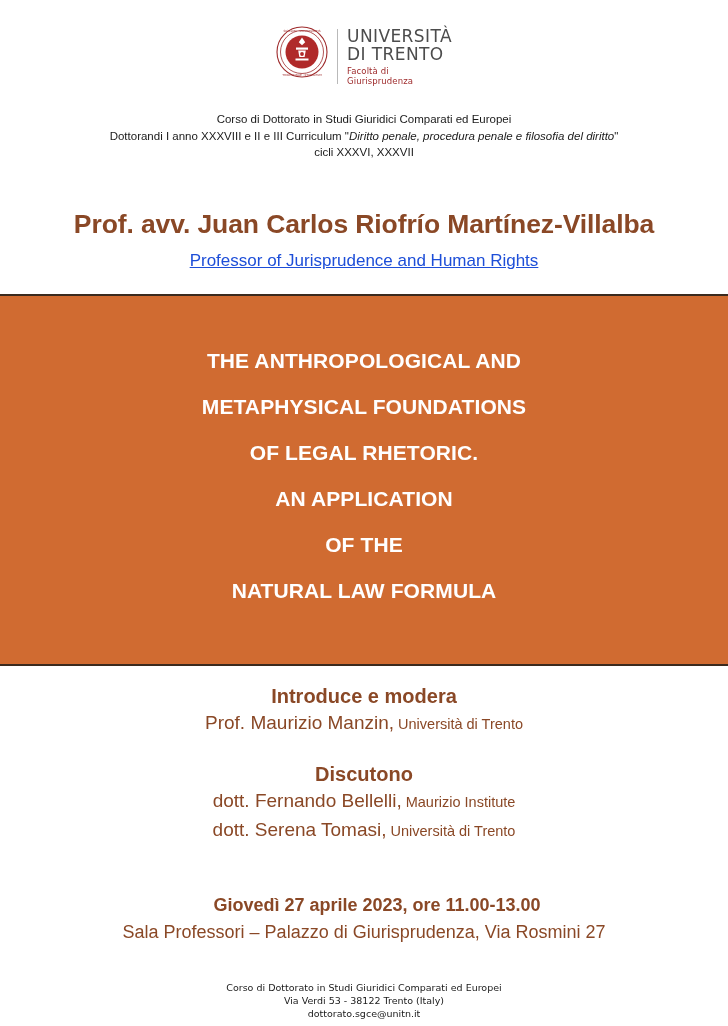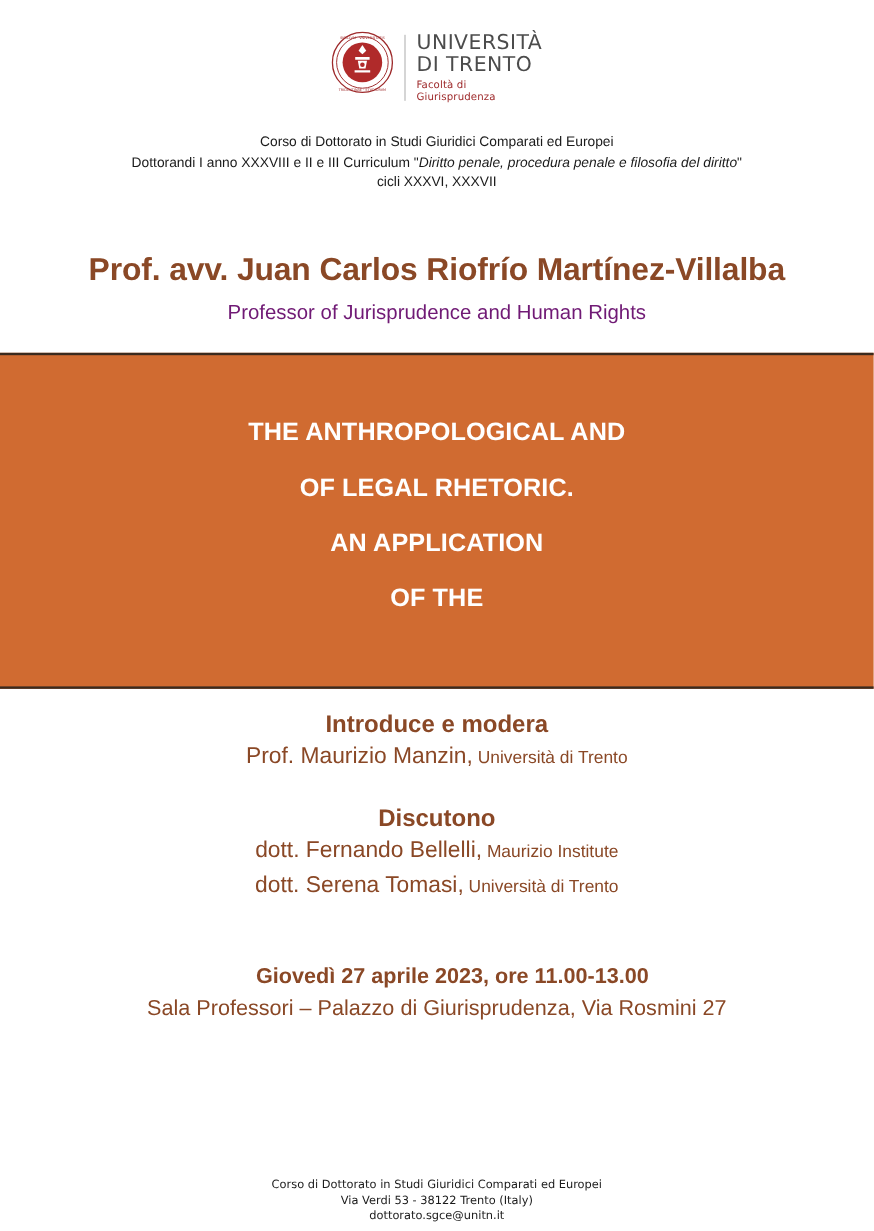--- a/index.html
+++ b/index.html
@@ -96,21 +96,22 @@
     font-size: 26.5px;
     font-weight: bold;
     color: #8a4826;
     line-height: 32px;
     letter-spacing: -0.1px;
   }
   .speaker-role {
     margin-top: 9px;
     font-size: 17px;
     line-height: 23px;
-    color: #701a75;
+    color: #1d4ed8;
+    text-decoration: underline;
   }
 
   
   .banner {
     margin-top: 22px;
     background: #d06b31;
     border-top: 2px solid #3a2a1e;
     border-bottom: 2px solid #3a2a1e;
     padding: 42px 0 50px 0;
     text-align: center;
@@ -215,23 +216,25 @@
 
   <div class="speaker-block">
     <div class="speaker-name">Prof. avv. Juan Carlos Riofrío Martínez-Villalba</div>
     <div class="speaker-role">
       <div>Professor of Jurisprudence and Human Rights</div>
     </div>
   </div>
 
   <div class="banner">
     <div class="banner-line">THE ANTHROPOLOGICAL AND</div>
+    <div class="banner-line">METAPHYSICAL FOUNDATIONS</div>
     <div class="banner-line">OF LEGAL RHETORIC.</div>
     <div class="banner-line">AN APPLICATION</div>
     <div class="banner-line">OF THE</div>
+    <div class="banner-line">NATURAL LAW FORMULA</div>
   </div>
 
   <div class="people moderator-block">
     <div class="sect-title">Introduce e modera</div>
     <div class="person-line"><span>Prof. Maurizio Manzin,</span><span class="aff"> Università di Trento</span></div>
   </div>
 
   <div class="people discuss-block">
     <div class="sect-title">Discutono</div>
     <div class="person-line"><span>dott. Fernando Bellelli,</span><span class="aff"> Maurizio Institute</span></div>

